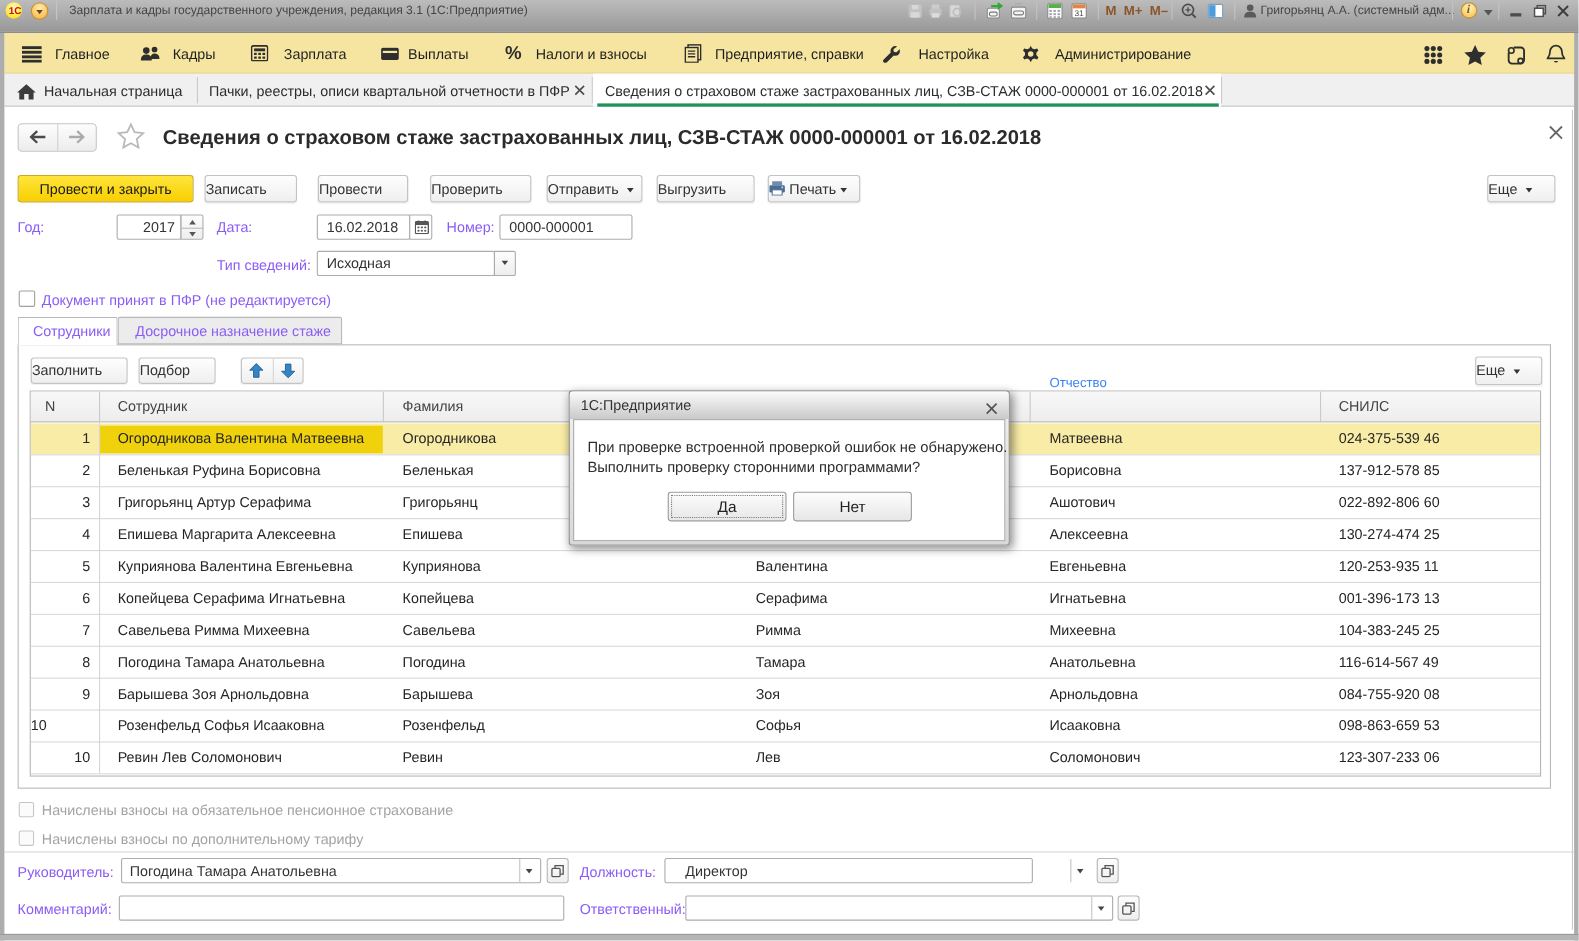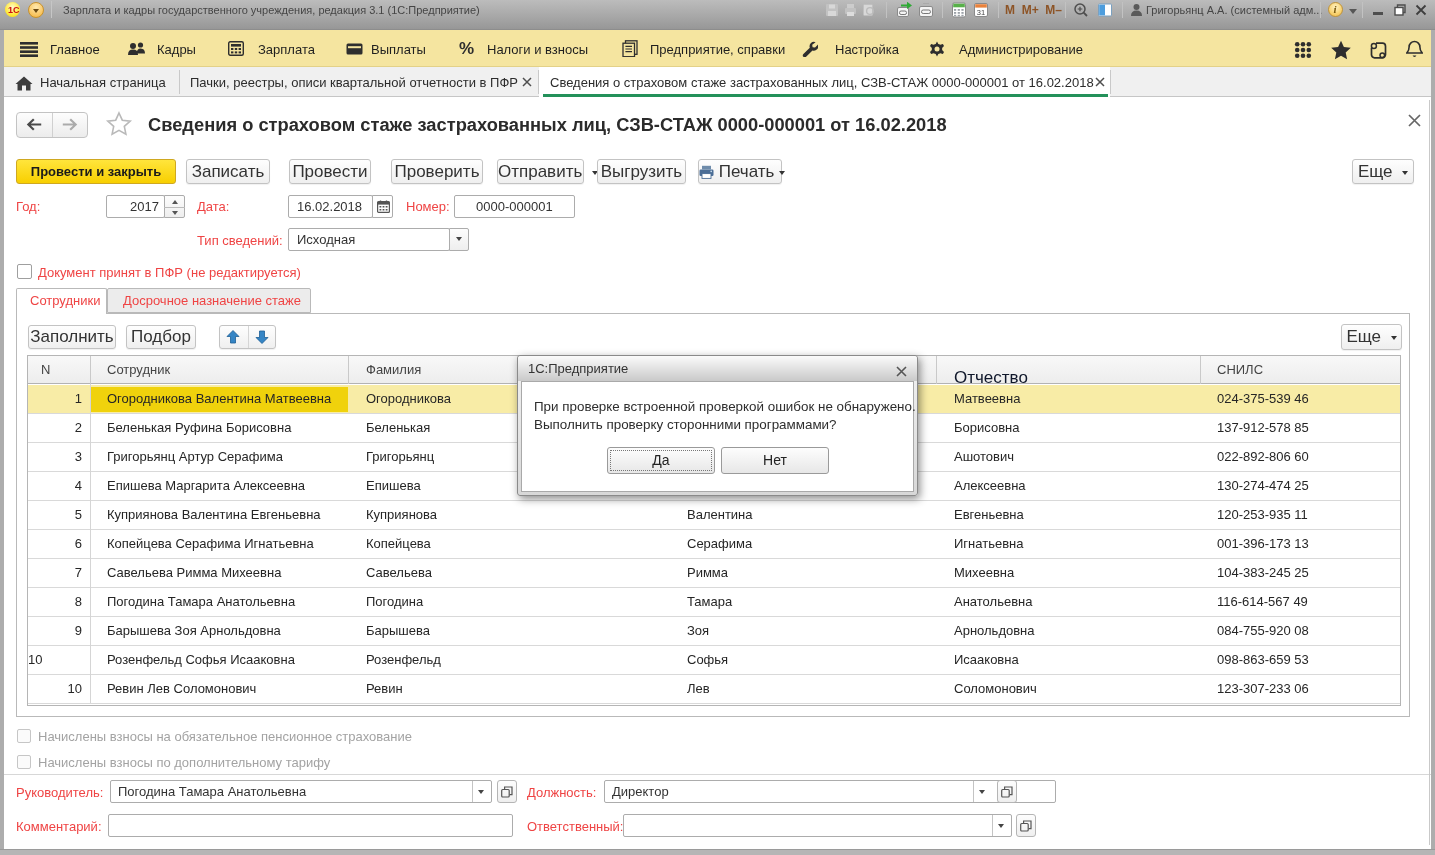--- a/index.html
+++ b/index.html
@@ -1,17 +1,17 @@
 <!DOCTYPE html>
 <html><head><meta charset="utf-8"><title>1C</title><style>
 *{margin:0;padding:0;box-sizing:border-box}
 html,body{width:1435px;height:855px;overflow:hidden;font-family:"Liberation Sans",sans-serif;background:#fff}
 .a{position:absolute}
-.lbl{position:absolute;font-size:13px;color:#ef4444;white-space:nowrap}
-.btn{position:absolute;height:25px;background:linear-gradient(#fefefe,#efefef);border:1px solid #c3c3c3;border-radius:3px;font-size:17px;color:#333;text-align:center;line-height:23px;white-space:nowrap;box-shadow:0 1px 1px rgba(0,0,0,.06)}
+.lbl{position:absolute;font-size:13px;color:#8b5cf6;white-space:nowrap}
+.btn{position:absolute;height:25px;background:linear-gradient(#fefefe,#efefef);border:1px solid #c3c3c3;border-radius:3px;font-size:13px;color:#333;text-align:left;line-height:23px;white-space:nowrap;box-shadow:0 1px 1px rgba(0,0,0,.06)}
 .inp{position:absolute;height:23px;background:#fff;border:1px solid #acacac;border-radius:2px;font-size:13px;color:#333;line-height:21px;white-space:nowrap}
 .car{display:inline-block;width:0;height:0;border-left:3.5px solid transparent;border-right:3.5px solid transparent;border-top:4.5px solid #444;vertical-align:middle}
 .cell{position:absolute;font-size:13px;color:#262626;line-height:29px;white-space:nowrap;overflow:hidden}
 .hsep{position:absolute;background:#d9d9d9;height:1px}
 .vsep{position:absolute;background:#c9c9c9;width:1px}
 .cb{position:absolute;width:15px;height:15px;border:1px solid #9f9f9f;border-radius:2px;background:#fff}
 .mi{position:absolute;font-size:13px;color:#1f1f1f;white-space:nowrap}
 .dlgbtn{position:absolute;width:108px;height:27px;background:linear-gradient(#fdfdfd,#e7e7e7);border:1px solid #9a9a9a;border-radius:3px;font-size:14px;color:#222;text-align:center;line-height:25px}
 </style></head><body>
 <div class="a" style="left:0;top:0;width:1435px;height:30px;background:linear-gradient(#bcbcbc,#a8a8a8 55%,#979797);border-bottom:1px solid #8d8d8d"></div>
@@ -203,21 +203,21 @@
 <svg class="a" style="left:62px;top:118px" width="16" height="13" viewBox="0 0 16 13.5">
     <path d="M9 0.5 L7.4 2.1 L11.3 5.6 H0.5 V7.9 H11.3 L7.4 11.4 L9 13 L15.5 6.75 Z" fill="#ababab"></path>
   </svg>
 <svg class="a" style="left:105px;top:110px" width="28" height="28" viewBox="0 0 28 28">
     <path d="M14 3 L17.3 10.2 L25.2 11.1 L19.3 16.4 L20.9 24.2 L14 20.3 L7.1 24.2 L8.7 16.4 L2.8 11.1 L10.7 10.2 Z" fill="none" stroke="#b9b9b9" stroke-width="1.6"></path>
   </svg>
 <div class="a" style="left:148px;top:114px;font-size:18.3px;font-weight:bold;color:#2b2b2b">Сведения о страховом стаже застрахованных лиц, СЗВ-СТАЖ 0000-000001 от 16.02.2018</div>
 <svg class="a" style="left:1408px;top:114px" width="13" height="13" viewBox="0 0 13 13">
     <path d="M1 1 L12 12 M12 1 L1 12" stroke="#666" stroke-width="1.7"></path>
   </svg>
-<div class="a" style="left:16px;top:159px;width:160px;height:25px;background:linear-gradient(#ffe53c,#f8cf00);border:1px solid #cfa820;border-radius:3px;font-size:13px;font-weight:bold;color:#1a1a1a;text-align:center;line-height:23px">Провести и закрыть</div>
+<div class="a" style="left:16px;top:159px;width:160px;height:25px;background:linear-gradient(#ffe53c,#f8cf00);border:1px solid #cfa820;border-radius:3px;font-size:13px;font-weight:normal;color:#1a1a1a;text-align:center;line-height:23px">Провести и закрыть</div>
 <div class="btn" style="left:186px;top:159px;width:84px">Записать</div>
 <div class="btn" style="left:289px;top:159px;width:82px">Провести</div>
 <div class="btn" style="left:391px;top:159px;width:92px">Проверить</div>
 <div class="btn" style="left:497px;top:159px;width:87px">Отправить&nbsp;&nbsp;<span class="car" style="border-top-color:#333"></span></div>
 <div class="btn" style="left:597px;top:159px;width:89px">Выгрузить</div>
 <div class="btn" style="left:698px;top:159px;width:84px"><svg width="15" height="14" viewBox="0 0 15 14" style="vertical-align:-2px">
       <rect x="0.5" y="4.5" width="14" height="6.5" rx="1.2" fill="#4a6d96"></rect>
       <rect x="3" y="0.8" width="9" height="3.7" fill="#6f8cab"></rect>
       <rect x="3" y="8.6" width="9" height="4.8" fill="#fff" stroke="#4a6d96" stroke-width="0.9"></rect>
       <circle cx="12.2" cy="6.4" r="0.8" fill="#cfe0ef"></circle>
@@ -239,21 +239,21 @@
     <g fill="#555">
       <rect x="2.5" y="6" width="1.8" height="1.5"></rect>
       <rect x="5.6" y="6" width="1.8" height="1.5"></rect>
       <rect x="8.7" y="6" width="1.8" height="1.5"></rect>
       <rect x="2.5" y="9" width="1.8" height="1.5"></rect>
       <rect x="5.6" y="9" width="1.8" height="1.5"></rect>
       <rect x="8.7" y="9" width="1.8" height="1.5"></rect>
     </g>
   </svg>
 <div class="lbl" style="left:406px;top:199px">Номер:</div>
-<div class="inp" style="left:454px;top:195px;width:121px;padding-left:21px">0000-000001</div>
+<div class="inp" style="left:454px;top:195px;width:121px;padding-left:8px">0000-000001</div>
 <div class="lbl" style="left:197px;top:233px">Тип сведений:</div>
 <div class="inp" style="left:288px;top:228px;width:162px;padding-left:8px">Исходная</div>
 <div class="a" style="left:449px;top:228px;width:20px;height:23px;border:1px solid #acacac;border-radius:0 2px 2px 0;background:linear-gradient(#fdfdfd,#eee)"></div>
 <div class="a" style="left:456px;top:237px;width:0;height:0;border-left:3.5px solid transparent;border-right:3.5px solid transparent;border-top:4.5px solid #444"></div>
 <div class="cb" style="left:17px;top:264px"></div>
 <div class="lbl" style="left:38px;top:265px">Документ принят в ПФР (не редактируется)</div>
 <div class="a" style="left:16px;top:313px;width:1394px;height:404px;border:1px solid #b9b9b9;background:#fff"></div>
 <div class="a" style="left:107px;top:288px;width:204px;height:25px;background:#ececec;border:1px solid #b9b9b9;border-radius:2px 2px 0 0"></div>
 <div class="a" style="left:16px;top:288px;width:91px;height:26px;background:#fff;border:1px solid #b9b9b9;border-bottom:none;border-radius:2px 2px 0 0"></div>
 <div class="lbl" style="left:30px;top:293px">Сотрудники</div>
@@ -268,21 +268,21 @@
 <svg class="a" style="left:255px;top:330px" width="14" height="14" viewBox="0 0 14 14">
     <path d="M7 13.5 L1 7.5 H4.5 V1 H9.5 V7.5 H13 Z" fill="#3585c5" stroke="#1d5e96" stroke-width="0.8"></path>
   </svg>
 <div class="btn" style="left:1341px;top:324px;width:61px;height:26px;line-height:24px">Еще&nbsp;&nbsp;<span class="car" style="border-top-color:#333"></span></div>
 <div class="a" style="left:27px;top:355px;width:1374px;height:351px;border:1px solid #b5b5b5;background:#fff"></div>
 <div class="a" style="left:28px;top:356px;width:1372px;height:28px;background:linear-gradient(#f8f8f8,#ededed);border-bottom:1px solid #b3b3b3"></div>
 <div class="a" style="left:41px;top:362px;font-size:13px;color:#444">N</div>
 <div class="a" style="left:107px;top:362px;font-size:13px;color:#444">Сотрудник</div>
 <div class="a" style="left:366px;top:362px;font-size:13px;color:#444">Фамилия</div>
 <div class="a" style="left:687px;top:362px;font-size:13px;color:#444">Имя</div>
-<div class="a" style="left:954px;top:368px;font-size:17px;color:#0f172a">Отчество</div>
+<div class="a" style="left:954px;top:341px;font-size:12px;color:#3b82f6">Отчество</div>
 <div class="a" style="left:1217px;top:362px;font-size:13px;color:#444">СНИЛС</div>
 <div class="vsep" style="left:90px;top:356px;height:28px"></div>
 <div class="vsep" style="left:348px;top:356px;height:28px"></div>
 <div class="vsep" style="left:669px;top:356px;height:28px"></div>
 <div class="vsep" style="left:936px;top:356px;height:28px"></div>
 <div class="vsep" style="left:1200px;top:356px;height:28px"></div>
 <div class="a" style="left:28px;top:385px;width:1372px;height:28px;background:#f8eca6"></div>
 <div class="a" style="left:91px;top:387px;width:257px;height:25px;background:#f0d20c"></div>
 <div class="cell" style="left:28px;top:384px;width:54px;height:29px;text-align:right">1</div>
 <div class="cell" style="left:107px;top:384px;width:236px;height:29px">Огородникова Валентина Матвеевна</div>
@@ -370,21 +370,21 @@
 <div class="lbl" style="left:16px;top:785px">Руководитель:</div>
 <div class="inp" style="left:110px;top:780px;width:382px;padding-left:7px">Погодина Тамара Анатольевна</div>
 <div class="a" style="left:472px;top:781px;width:1px;height:21px;background:#c4c4c4"></div>
 <div class="a" style="left:478px;top:790px;width:0;height:0;border-left:3.5px solid transparent;border-right:3.5px solid transparent;border-top:4.5px solid #444"></div>
 <div class="a" style="left:497px;top:780px;width:20px;height:23px;border:1px solid #b5b5b5;border-radius:3px;background:linear-gradient(#fdfdfd,#efefef)"></div>
 <svg class="a" style="left:501px;top:786px" width="12" height="12" viewBox="0 0 12 12">
     <rect x="0.7" y="3.5" width="7.5" height="7.5" rx="1" fill="none" stroke="#555" stroke-width="1.2"></rect>
     <path d="M3.6 3.4 V1 H11 V8.6 H8.6" fill="none" stroke="#555" stroke-width="1.2"></path>
   </svg>
 <div class="lbl" style="left:527px;top:785px">Должность:</div>
-<div class="inp" style="left:604px;top:780px;width:452px;padding-left:7px">Директор</div>
+<div class="inp" style="left:604px;top:780px;width:335px;padding-left:18px">Директор</div>
 <div class="a" style="left:973px;top:781px;width:1px;height:21px;background:#c4c4c4"></div>
 <div class="a" style="left:979px;top:790px;width:0;height:0;border-left:3.5px solid transparent;border-right:3.5px solid transparent;border-top:4.5px solid #444"></div>
 <div class="a" style="left:997px;top:780px;width:20px;height:23px;border:1px solid #b5b5b5;border-radius:3px;background:linear-gradient(#fdfdfd,#efefef)"></div>
 <svg class="a" style="left:1001px;top:786px" width="12" height="12" viewBox="0 0 12 12">
     <rect x="0.7" y="3.5" width="7.5" height="7.5" rx="1" fill="none" stroke="#555" stroke-width="1.2"></rect>
     <path d="M3.6 3.4 V1 H11 V8.6 H8.6" fill="none" stroke="#555" stroke-width="1.2"></path>
   </svg>
 <div class="lbl" style="left:16px;top:819px">Комментарий:</div>
 <div class="inp" style="left:108px;top:814px;width:405px"></div>
 <div class="lbl" style="left:527px;top:819px">Ответственный:</div>

